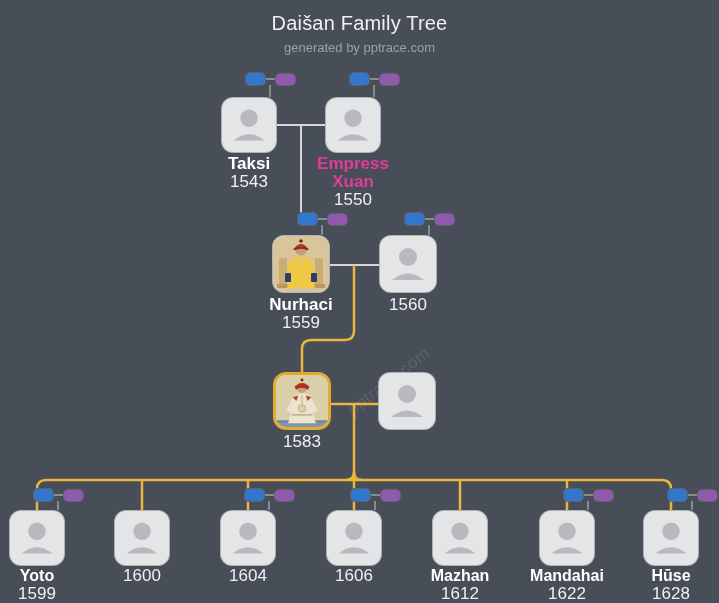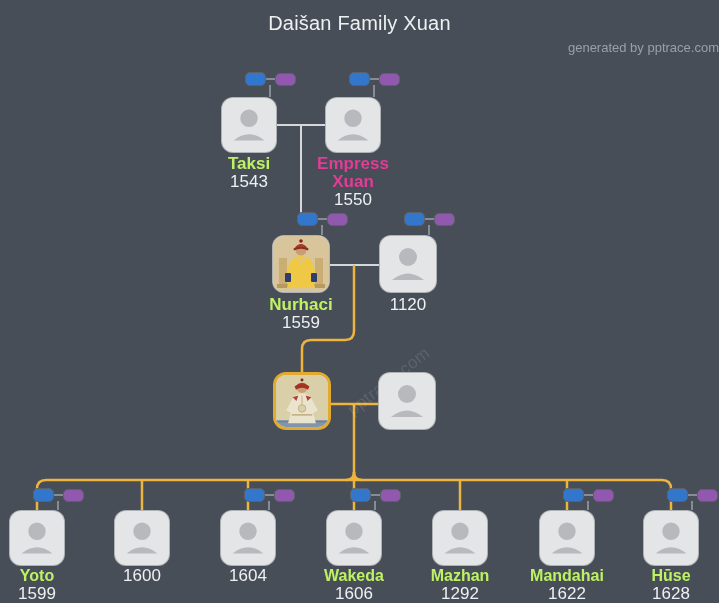--- a/index.html
+++ b/index.html
@@ -6,21 +6,21 @@
   body{
     width:719px;height:603px;position:relative;overflow:hidden;
     background:#474e57;
     font-family:"Liberation Sans", sans-serif;
   }
   .title{
     position:absolute;left:0;right:0;top:12px;text-align:center;
     color:#eef0f2;font-size:20px;font-weight:500;letter-spacing:.2px;z-index:5;
   }
   .subtitle{
-    position:absolute;left:0;right:0;top:40px;text-align:right;
+    position:absolute;left:0;right:0;top:40px;text-align:center;
     color:#99a0a8;font-size:13px;z-index:5;
   }
   .watermark{
     position:absolute;left:350px;top:402px;z-index:1;
     transform:rotate(-38deg);transform-origin:0 50%;
     color:rgba(235,238,242,0.12);font-size:17px;letter-spacing:.5px;white-space:nowrap;
   }
   svg.connectors{position:absolute;left:0;top:0;z-index:1;}
   .pill{
     position:absolute;width:21px;height:14px;border-radius:5px;z-index:2;
@@ -34,28 +34,28 @@
     position:absolute;width:56px;height:56px;background:#e4e5e7;
     border:1px solid rgba(40,46,54,.28);border-radius:12px;box-sizing:border-box;
     overflow:hidden;z-index:3;
   }
   .card.lg{width:58px;height:58px;}
   .card.highlight{border:3px solid #e2aa2e;border-radius:13px;}
   .card svg{display:block;width:100%;height:100%;}
   .label{position:absolute;width:110px;text-align:center;z-index:4;line-height:18px;}
   .label .name{font-weight:700;font-size:17px;}
   .label.sm .name{font-size:16px;}
-  .label .male{color:#bef264;}
+  .label .male{color:#ffffff;}
   .label .female{color:#e23c96;}
   .label .year{color:#eef0f2;font-size:17px;font-weight:400;}
 </style>
 </head>
 <body>
 
-<div class="title">Daišan Family Xuan</div>
+<div class="title">Daišan Family Tree</div>
 <div class="subtitle">generated by pptrace.com</div>
 
 <svg class="connectors" width="719" height="603" viewBox="0 0 719 603">
   <g stroke="#d5d7da" stroke-width="2" fill="none">
     <path d="M277 125 H325"></path>
     <path d="M301 125 V213"></path>
     <path d="M330 265 H379"></path>
   </g>
   <g stroke="#edb53d" stroke-width="2.5" fill="none">
     <path d="M354 265 V331 Q354 340 345 340 H311 Q302 340 302 349 V373"></path>
@@ -139,21 +139,21 @@
   <div class="pill pill-blue" style="left:404px;top:212px"></div>
   <div class="pill pill-purple" style="left:434px;top:213px"></div>
   <div class="badge-stub" style="left:428px;top:225px;height:10px"></div>
   <div class="card lg" style="left:379px;top:235px">
     <svg viewBox="0 0 56 56">
       <circle cx="28" cy="21" r="9" fill="#b7b9bd"></circle>
         <path d="M12 44 Q28 31 44 44 Z" fill="#b7b9bd"></path>
     </svg>
   </div>
   <div class="label" style="left:353px;top:296px">
-    <div class="year">1120</div>
+    <div class="year">1560</div>
   </div>
 </div>
 
 <div>
   <div class="card lg highlight" style="left:273px;top:372px">
     <svg viewBox="0 0 56 56">
       <rect width="56" height="56" fill="#d9d0a9"></rect>
       <rect y="49" width="56" height="7" fill="#8195ad"></rect>
       <rect y="49" width="56" height="2" fill="#6d82a0"></rect>
       <path d="M28 20 Q35 20 38 25 L45 38 L40 41 L43 52 H13 L16 41 L11 38 L18 25 Q21 20 28 20 Z" fill="#eae3cd"></path>
@@ -162,20 +162,21 @@
       <path d="M28 22 L28 40" stroke="#cbbf9a" stroke-width="1.5"></path>
       <circle cx="28" cy="36" r="4" fill="#d9d0a9" stroke="#bdae83" stroke-width="1"></circle>
       <path d="M17 43 H39" stroke="#c4b488" stroke-width="2"></path>
       <circle cx="28" cy="14" r="5.5" fill="#c8a073"></circle>
       <path d="M21 12 Q28 4.5 35 12 Q28 9 21 12 Z" fill="#b23a2b"></path>
       <path d="M20 12 Q28 7.5 36 12 L34.5 16 Q28 11.5 21.5 16 Z" fill="#a53024"></path>
       <circle cx="28" cy="5.5" r="1.6" fill="#8c2317"></circle>
     </svg>
   </div>
   <div class="label" style="left:247px;top:433px">
+    <div class="year">1583</div>
   </div>
 </div>
 
 <div>
   <div class="card lg" style="left:378px;top:372px">
     <svg viewBox="0 0 56 56">
       <circle cx="28" cy="21" r="9" fill="#b7b9bd"></circle>
         <path d="M12 44 Q28 31 44 44 Z" fill="#b7b9bd"></path>
     </svg>
   </div>
@@ -231,35 +232,34 @@
   <div class="pill pill-blue" style="left:350px;top:488px"></div>
   <div class="pill pill-purple" style="left:380px;top:489px"></div>
   <div class="badge-stub" style="left:374px;top:501px;height:9px"></div>
   <div class="card" style="left:326px;top:510px">
     <svg viewBox="0 0 56 56">
       <circle cx="28" cy="21" r="9" fill="#b7b9bd"></circle>
         <path d="M12 44 Q28 31 44 44 Z" fill="#b7b9bd"></path>
     </svg>
   </div>
   <div class="label sm" style="left:299px;top:567px">
-    <div class="name male">Wakeda</div>
     <div class="year">1606</div>
   </div>
 </div>
 
 <div>
   <div class="card" style="left:432px;top:510px">
     <svg viewBox="0 0 56 56">
       <circle cx="28" cy="21" r="9" fill="#b7b9bd"></circle>
         <path d="M12 44 Q28 31 44 44 Z" fill="#b7b9bd"></path>
     </svg>
   </div>
   <div class="label sm" style="left:405px;top:567px">
     <div class="name male">Mazhan</div>
-    <div class="year">1292</div>
+    <div class="year">1612</div>
   </div>
 </div>
 
 <div>
   <div class="badge-h" style="left:584px;top:494px;width:9px"></div>
   <div class="pill pill-blue" style="left:563px;top:488px"></div>
   <div class="pill pill-purple" style="left:593px;top:489px"></div>
   <div class="badge-stub" style="left:587px;top:501px;height:9px"></div>
   <div class="card" style="left:539px;top:510px">
     <svg viewBox="0 0 56 56">

